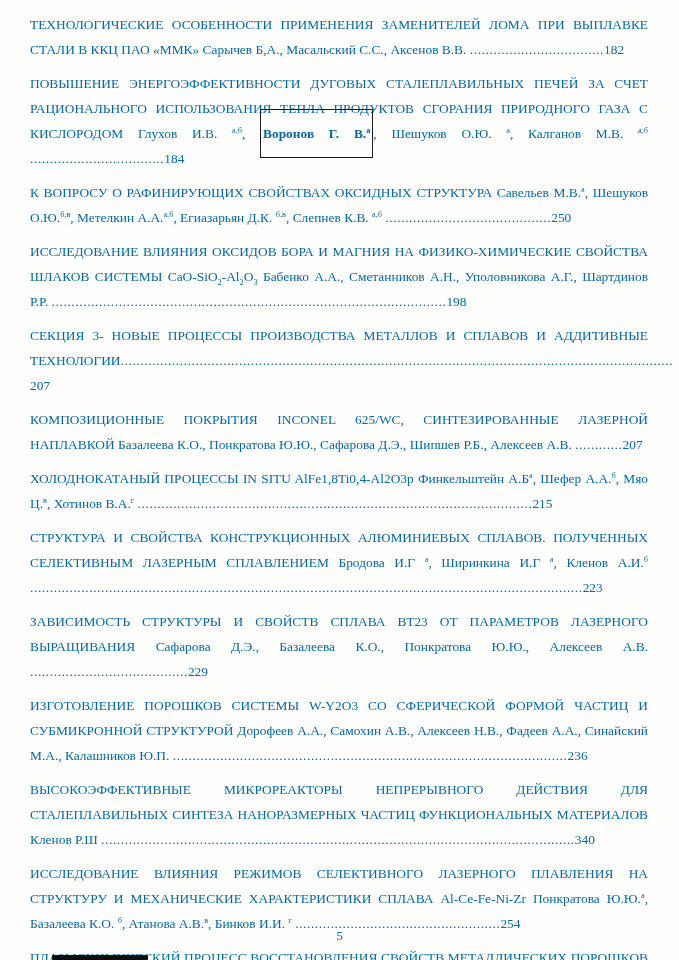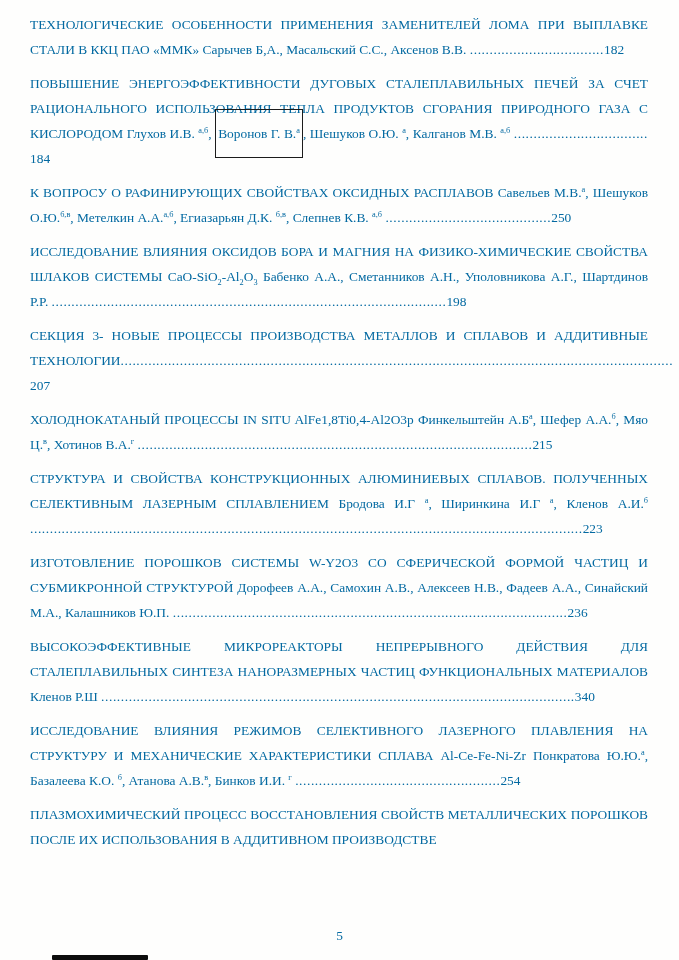--- a/index.html
+++ b/index.html
@@ -20,20 +20,21 @@
     font-size: 13.4px;
     line-height: 25px;
     text-align: justify;
     text-justify: inter-word;
   }
   .t { }
   .a { }
   .boxed {
     border: 1.5px solid #1c1c1c;
     padding: 16px 2px;
+    font-weight: bold;
   }
   sup { font-size: 0.62em; line-height: 0; vertical-align: super; }
   sub { font-size: 0.62em; line-height: 0; vertical-align: sub; }
   .dots {
     word-break: break-all;
     letter-spacing: 0.6px;
   }
   .pg { white-space: nowrap; }
   .footer {
     position: absolute;
@@ -54,31 +55,33 @@
 </style>
 </head>
 <body>
 
 <div class="page">
 
   <p class="entry"><span class="t">ТЕХНОЛОГИЧЕСКИЕ ОСОБЕННОСТИ ПРИМЕНЕНИЯ ЗАМЕНИТЕЛЕЙ ЛОМА ПРИ ВЫПЛАВКЕ СТАЛИ В ККЦ ПАО «ММК»</span> <span class="a">Сарычев Б,А., Масальский С.С., Аксенов В.В.</span> <span class="dots">..................................</span><span class="pg">182</span></p>
 
   <p class="entry"><span class="t">ПОВЫШЕНИЕ ЭНЕРГОЭФФЕКТИВНОСТИ ДУГОВЫХ СТАЛЕПЛАВИЛЬНЫХ ПЕЧЕЙ ЗА СЧЕТ РАЦИОНАЛЬНОГО ИСПОЛЬЗОВАНИЯ ТЕПЛА ПРОДУКТОВ СГОРАНИЯ ПРИРОДНОГО ГАЗА С КИСЛОРОДОМ</span> <span class="a">Глухов И.В. <sup>а,б</sup>, </span><span class="a boxed">Воронов Г. В.<sup>а</sup></span><span class="a">, Шешуков О.Ю. <sup>а</sup>, Калганов М.В. <sup>а,б</sup> </span><span class="dots">..................................</span><span class="pg">184</span></p>
 
-  <p class="entry"><span class="t">К ВОПРОСУ О РАФИНИРУЮЩИХ СВОЙСТВАХ ОКСИДНЫХ РАСПЛАВОВ</span> <span class="a">Савельев М.В.<sup>а</sup>, Шешуков О.Ю.<sup>б,в</sup>, Метелкин А.А.<sup>а,б</sup>, Егиазарьян Д.К. <sup>б,в</sup>, Слепнев К.В. <sup>а,б</sup></span> <span class="dots">..........................................</span><span class="pg">250</span></p>
+  <p class="entry"><span class="t">К ВОПРОСУ О РАФИНИРУЮЩИХ СВОЙСТВАХ ОКСИДНЫХ СТРУКТУРА</span> <span class="a">Савельев М.В.<sup>а</sup>, Шешуков О.Ю.<sup>б,в</sup>, Метелкин А.А.<sup>а,б</sup>, Егиазарьян Д.К. <sup>б,в</sup>, Слепнев К.В. <sup>а,б</sup></span> <span class="dots">..........................................</span><span class="pg">250</span></p>
 
   <p class="entry"><span class="t">ИССЛЕДОВАНИЕ ВЛИЯНИЯ ОКСИДОВ БОРА И МАГНИЯ НА ФИЗИКО-ХИМИЧЕСКИЕ СВОЙСТВА ШЛАКОВ СИСТЕМЫ CaO-SiO<sub>2</sub>-Al<sub>2</sub>O<sub>3</sub></span> <span class="a">Бабенко А.А., Сметанников А.Н., Уполовникова А.Г., Шартдинов Р.Р.</span> <span class="dots">....................................................................................................</span><span class="pg">198</span></p>
 
   <p class="entry"><span class="t">СЕКЦИЯ 3- НОВЫЕ ПРОЦЕССЫ ПРОИЗВОДСТВА МЕТАЛЛОВ И СПЛАВОВ И АДДИТИВНЫЕ ТЕХНОЛОГИИ</span><span class="dots">............................................................................................................................................</span><span class="pg">207</span></p>
 
+  <p class="entry"><span class="t">КОМПОЗИЦИОННЫЕ ПОКРЫТИЯ INCONEL 625/WC, СИНТЕЗИРОВАННЫЕ ЛАЗЕРНОЙ НАПЛАВКОЙ</span> <span class="a">Базалеева К.О., Понкратова Ю.Ю., Сафарова Д.Э., Шипшев Р.Б., Алексеев А.В.</span> <span class="dots">............</span><span class="pg">207</span></p>
 
   <p class="entry"><span class="t">ХОЛОДНОКАТАНЫЙ ПРОЦЕССЫ IN SITU AlFe1,8Ti0,4-Al2O3р</span> <span class="a">Финкельштейн А.Б<sup>а</sup>, Шефер А.А.<sup>б</sup>, Мяо Ц.<sup>в</sup>, Хотинов В.А.<sup>г</sup></span> <span class="dots">....................................................................................................</span><span class="pg">215</span></p>
 
   <p class="entry"><span class="t">СТРУКТУРА И СВОЙСТВА КОНСТРУКЦИОННЫХ АЛЮМИНИЕВЫХ СПЛАВОВ. ПОЛУЧЕННЫХ СЕЛЕКТИВНЫМ ЛАЗЕРНЫМ СПЛАВЛЕНИЕМ</span> <span class="a">Бродова И.Г <sup>а</sup>, Ширинкина И.Г <sup>а</sup>, Кленов А.И.<sup>б</sup></span> <span class="dots">............................................................................................................................................</span><span class="pg">223</span></p>
 
+  <p class="entry"><span class="t">ЗАВИСИМОСТЬ СТРУКТУРЫ И СВОЙСТВ СПЛАВА ВТ23 ОТ ПАРАМЕТРОВ ЛАЗЕРНОГО ВЫРАЩИВАНИЯ</span> <span class="a">Сафарова Д.Э., Базалеева К.О., Понкратова Ю.Ю., Алексеев А.В.</span> <span class="dots">........................................</span><span class="pg">229</span></p>
 
   <p class="entry"><span class="t">ИЗГОТОВЛЕНИЕ ПОРОШКОВ СИСТЕМЫ W-Y2O3 СО СФЕРИЧЕСКОЙ ФОРМОЙ ЧАСТИЦ И СУБМИКРОННОЙ СТРУКТУРОЙ</span> <span class="a">Дорофеев А.А., Самохин А.В., Алексеев Н.В., Фадеев А.А., Синайский М.А., Калашников Ю.П.</span> <span class="dots">....................................................................................................</span><span class="pg">236</span></p>
 
   <p class="entry"><span class="t">ВЫСОКОЭФФЕКТИВНЫЕ МИКРОРЕАКТОРЫ НЕПРЕРЫВНОГО ДЕЙСТВИЯ ДЛЯ СТАЛЕПЛАВИЛЬНЫХ СИНТЕЗА НАНОРАЗМЕРНЫХ ЧАСТИЦ ФУНКЦИОНАЛЬНЫХ МАТЕРИАЛОВ</span> <span class="a">Кленов Р.Ш</span> <span class="dots">........................................................................................................................</span><span class="pg">340</span></p>
 
   <p class="entry"><span class="t">ИССЛЕДОВАНИЕ ВЛИЯНИЯ РЕЖИМОВ СЕЛЕКТИВНОГО ЛАЗЕРНОГО ПЛАВЛЕНИЯ НА СТРУКТУРУ И МЕХАНИЧЕСКИЕ ХАРАКТЕРИСТИКИ СПЛАВА Al-Ce-Fe-Ni-Zr</span> <span class="a">Понкратова Ю.Ю.<sup>а</sup>, Базалеева К.О. <sup>б</sup>, Атанова А.В.<sup>в</sup>, Бинков И.И. <sup>г</sup></span> <span class="dots">....................................................</span><span class="pg">254</span></p>
 
   <p class="entry"><span class="t">ПЛАЗМОХИМИЧЕСКИЙ ПРОЦЕСС ВОССТАНОВЛЕНИЯ СВОЙСТВ МЕТАЛЛИЧЕСКИХ ПОРОШКОВ ПОСЛЕ ИХ ИСПОЛЬЗОВАНИЯ В АДДИТИВНОМ ПРОИЗВОДСТВЕ</span>  </p>
 
   <div class="footer">5</div>

